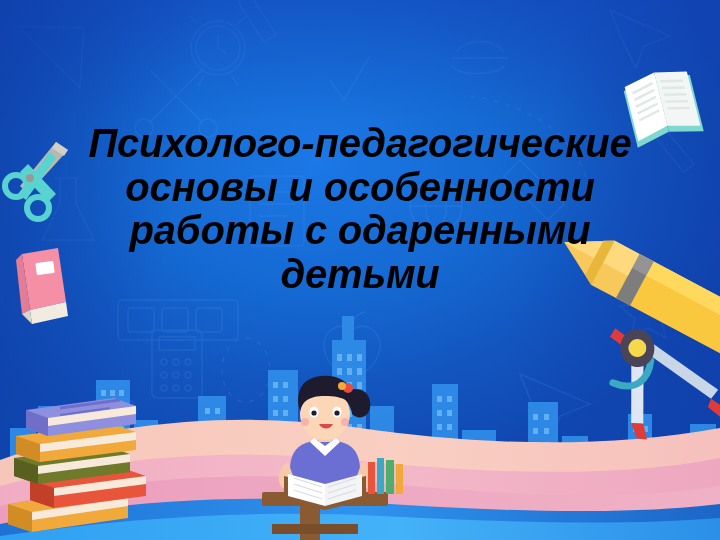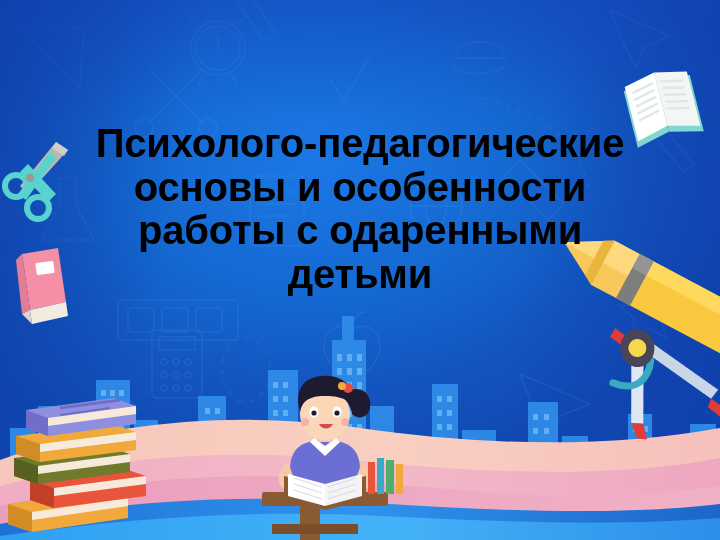--- a/index.html
+++ b/index.html
@@ -36,20 +36,21 @@
     left:50%;transform:translateX(-50%);
     top:122px;
     width:600px;
     text-align:center;
     z-index:40;
   }
   .title{
     margin:0;
     font-family:"Liberation Sans", sans-serif;
     font-weight:bold;
+    font-style:italic;
     font-size:40px;
     line-height:1.09;
     color:#000000;
     letter-spacing:-.2px;
     white-space:pre-line;
   }
 
   
   .scene{position:absolute;left:0;right:0;bottom:0;height:230px;z-index:20;}
   .scene svg{width:100%;height:100%;display:block;}

